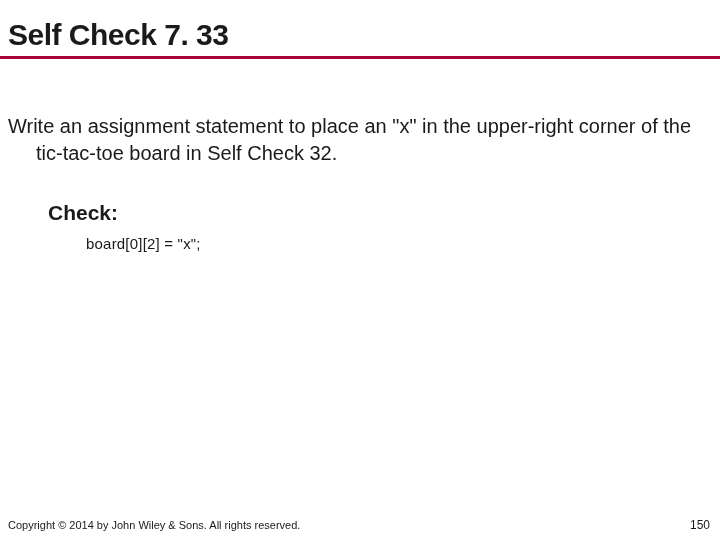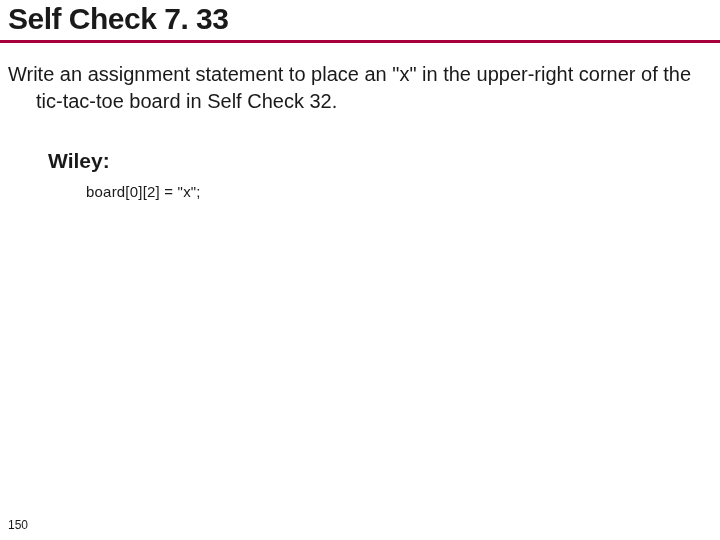--- a/index.html
+++ b/index.html
@@ -12,35 +12,36 @@
       height: 540px;
       background: #ffffff;
       font-family: "Trebuchet MS", "Lucida Sans", Arial, sans-serif;
       position: relative;
       overflow: hidden;
     }
     .title {
       font-size: 30px;
       font-weight: bold;
       color: #1a1a1a;
-      padding: 2px 8px 4px 8px;
+      padding: 18px 8px 4px 8px;
       letter-spacing: -0.5px;
     }
     .title-rule {
       height: 3px;
       background: #a8003d;
       margin: 0;
       width: 100%;
     }
     .body-text {
       font-size: 20px;
       color: #1a1a1a;
       padding: 18px 12px 0 8px;
       line-height: 1.35;
       font-weight: 400;
+      margin-top: 36px;
     }
     .body-text .hang {
       display: block;
       padding-left: 28px;
       text-indent: -28px;
     }
     .answer-label {
       font-size: 21px;
       font-weight: bold;
       color: #1a1a1a;
@@ -71,18 +72,19 @@
 </head>
 <body>
 
 <div class="title">Self Check 7. 33</div>
 <div class="title-rule"></div>
 
 <div class="body-text">
   <span class="hang">Write an assignment statement to place an "x" in the upper-right corner of the tic-tac-toe board in Self Check 32.</span>
 </div>
 
-<div class="answer-label">Wiley:</div>
+<div class="answer-label">Check:</div>
 <div class="answer-code">board[0][2] = "x";</div>
 
 <div class="footer">
+  <span>Copyright © 2014 by John Wiley &amp; Sons. All rights reserved.</span>
   <span class="page-num">150</span>
 </div>
 
 </body></html>

